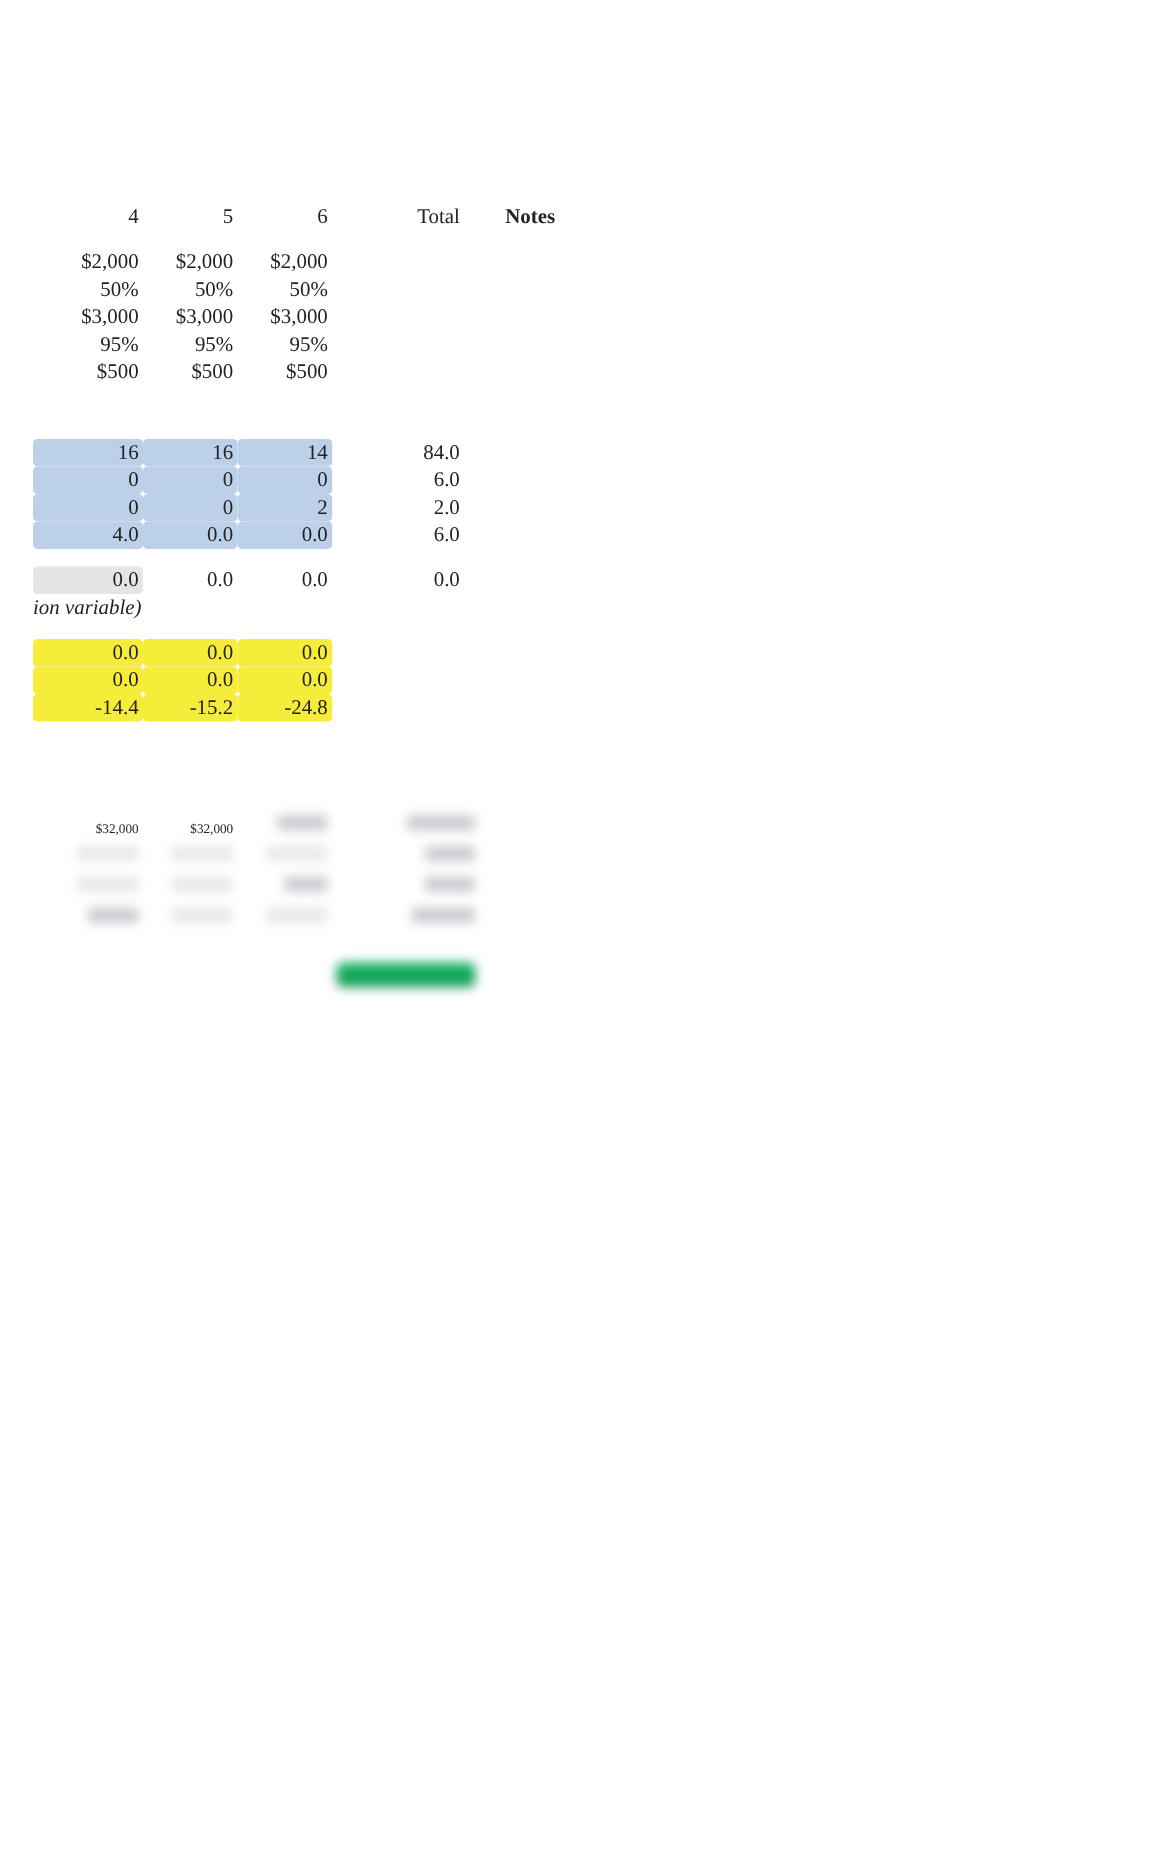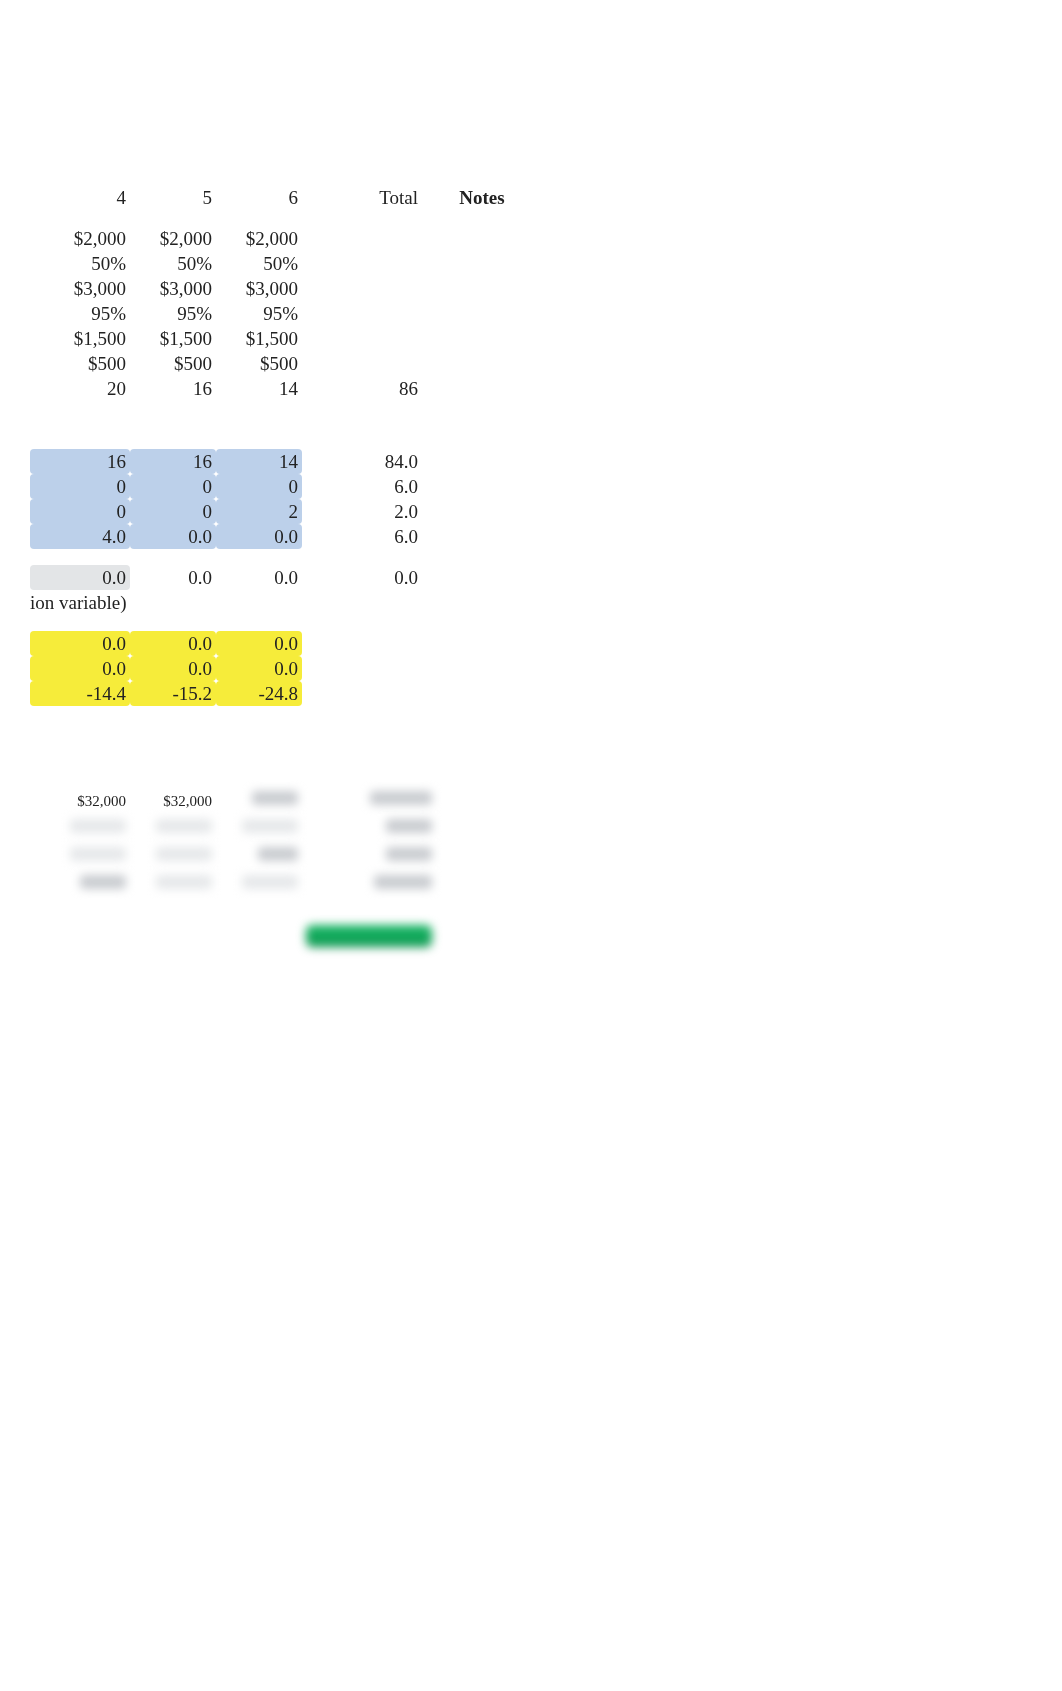--- a/index.html
+++ b/index.html
@@ -34,28 +34,28 @@
   .c1 { width: 100px; }
   .c2 { width: 86px; }
   .c3 { width: 86px; }
   .c4 { width: 120px; }
   .c5 { width: 120px; }
 
   .hl-blue   { background: #bcd0ea; border-radius: 4px; }
   .hl-grey   { background: #e3e5e7; border-radius: 4px; }
   .hl-yellow { background: #f6ec3a; border-radius: 4px; }
 
-  .label-row td { text-align: left; padding-left: 0; }
+  .label-row td { text-align: left; padding-left: 0; font-style: italic; }
 
   
   .lower {
     margin-top: 78px;
     filter: blur(0.4px);
   }
-  .lower td { font-size: 15px; }
+  .lower td { font-size: 12px; }
 
   .blur-box {
     background: #c9ccd0;
     border-radius: 4px;
     height: 14px;
     margin: 4px 0 4px auto;
   }
   .blur-light {
     background: #e6e8ea;
     border-radius: 4px;
@@ -124,39 +124,25 @@
           <td></td>
     </tr>
     <tr>
       <td class="num">95%</td>
       <td class="num">95%</td>
       <td class="num">95%</td>
       <td></td>
           <td></td>
     </tr>
     <tr>
-      <td class="num">$1,500</td>
-      <td class="num">$1,500</td>
-      <td class="num">$1,500</td>
-      <td></td>
-          <td></td>
-    </tr>
-    <tr>
       <td class="num">$500</td>
       <td class="num">$500</td>
       <td class="num">$500</td>
       <td></td>
           <td></td>
-    </tr>
-    <tr>
-      <td class="num">20</td>
-      <td class="num">16</td>
-      <td class="num">14</td>
-      <td class="total">86</td>
-      <td></td>
     </tr>
 
     <tr class="spacer">
           <td colspan="5"></td>
         </tr>
     <tr class="spacer">
           <td colspan="5"></td>
         </tr>
     <tr class="spacer">
           <td colspan="5"></td>

